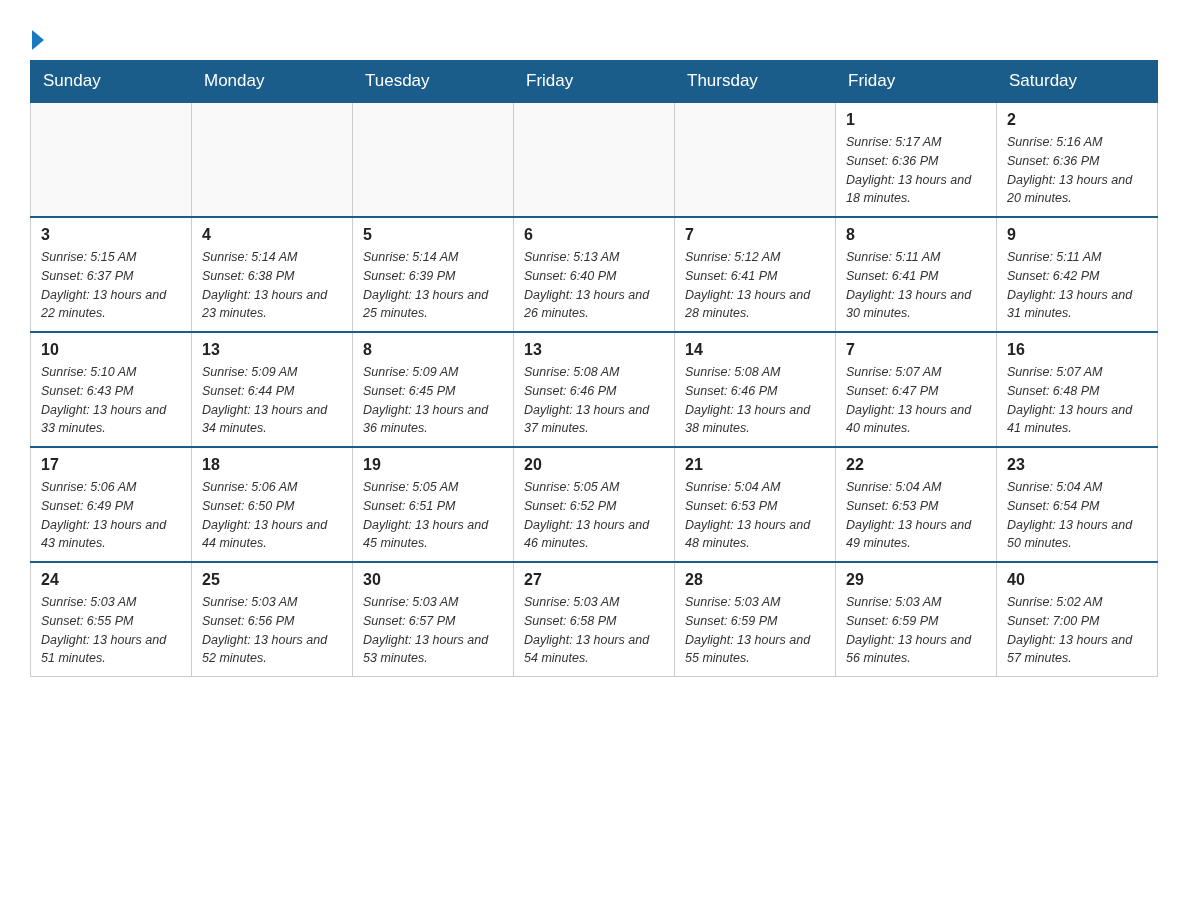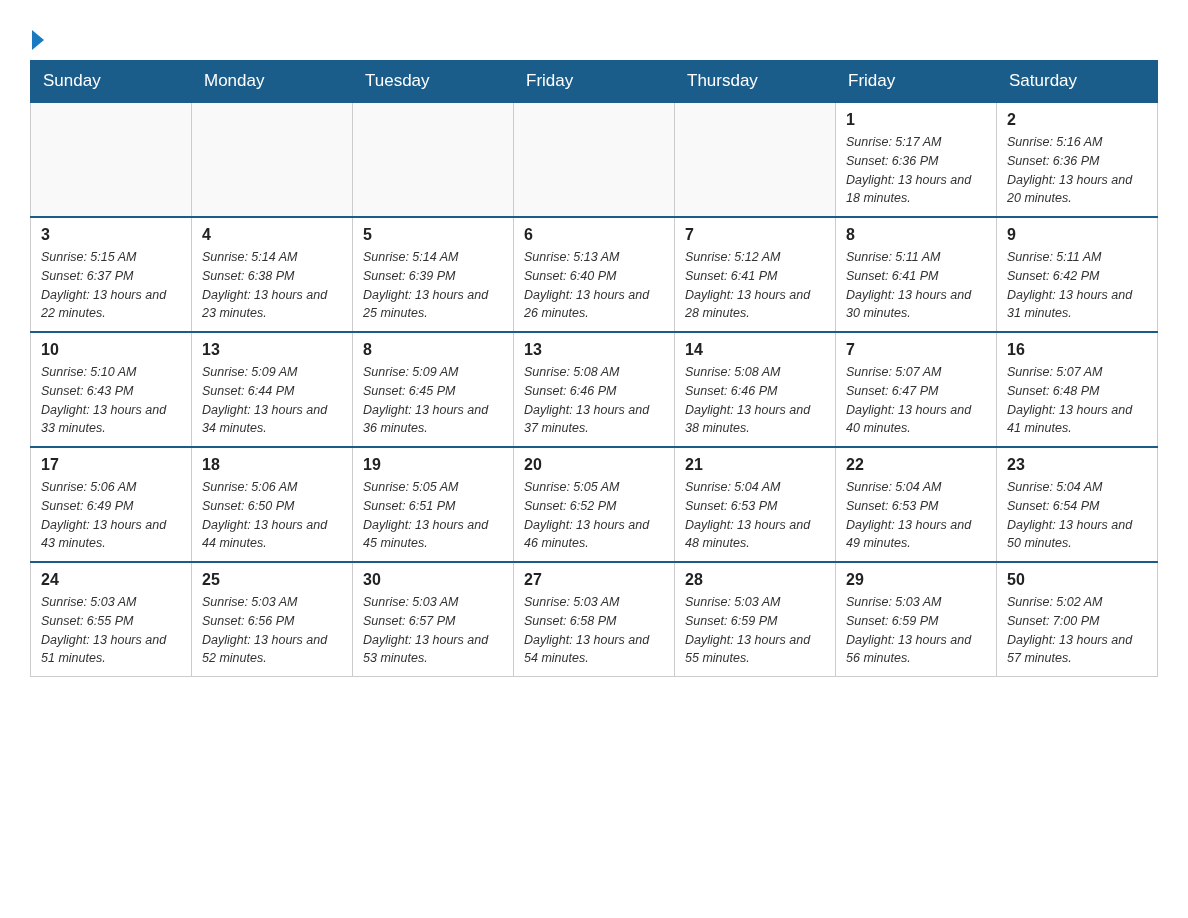--- a/index.html
+++ b/index.html
@@ -255,18 +255,18 @@
         </td>
         <td>
           <span class="day-number">28</span>
           <div class="day-info">Sunrise: 5:03 AM<br>Sunset: 6:59 PM<br>Daylight: 13 hours and 55 minutes.</div>
         </td>
         <td>
           <span class="day-number">29</span>
           <div class="day-info">Sunrise: 5:03 AM<br>Sunset: 6:59 PM<br>Daylight: 13 hours and 56 minutes.</div>
         </td>
         <td>
-          <span class="day-number">50</span>
+          <span class="day-number">40</span>
           <div class="day-info">Sunrise: 5:02 AM<br>Sunset: 7:00 PM<br>Daylight: 13 hours and 57 minutes.</div>
         </td>
       </tr>
     </tbody>
 </table>
 
 </body></html>

